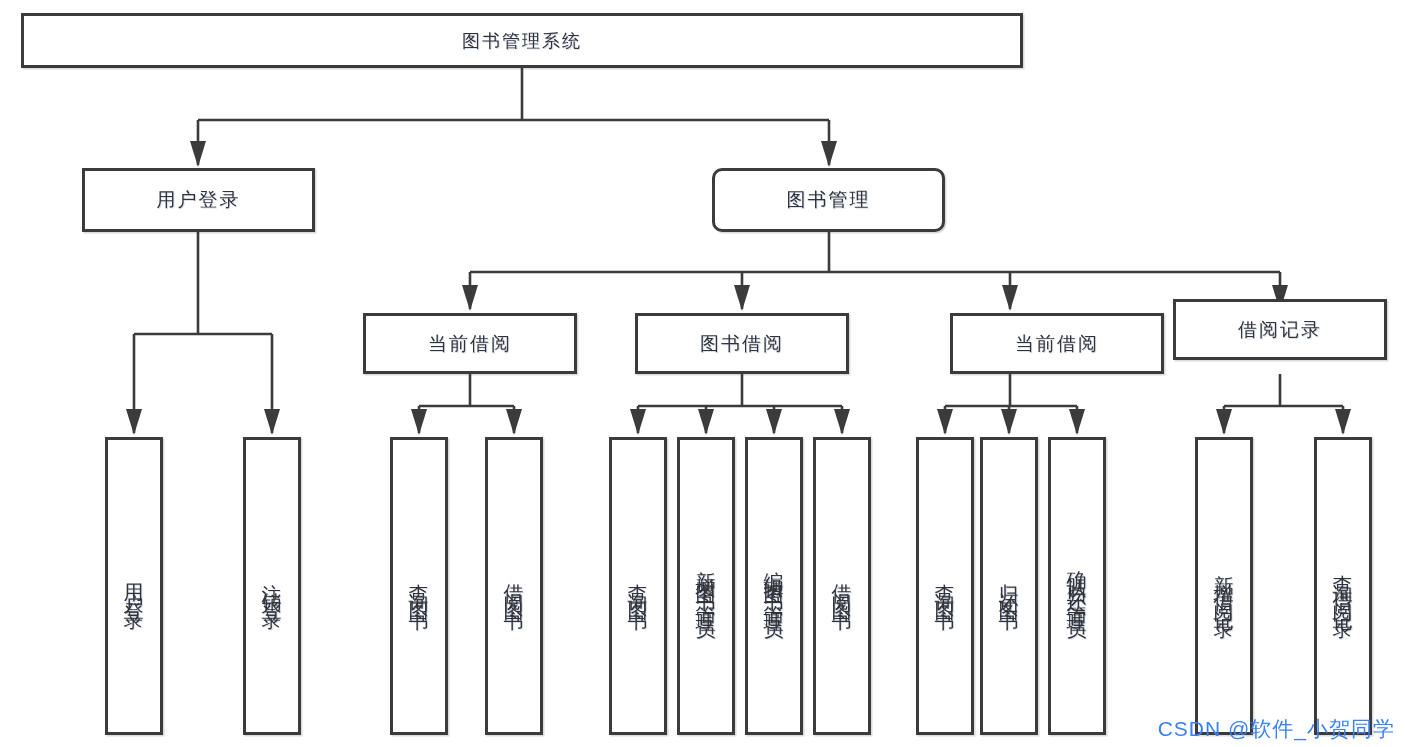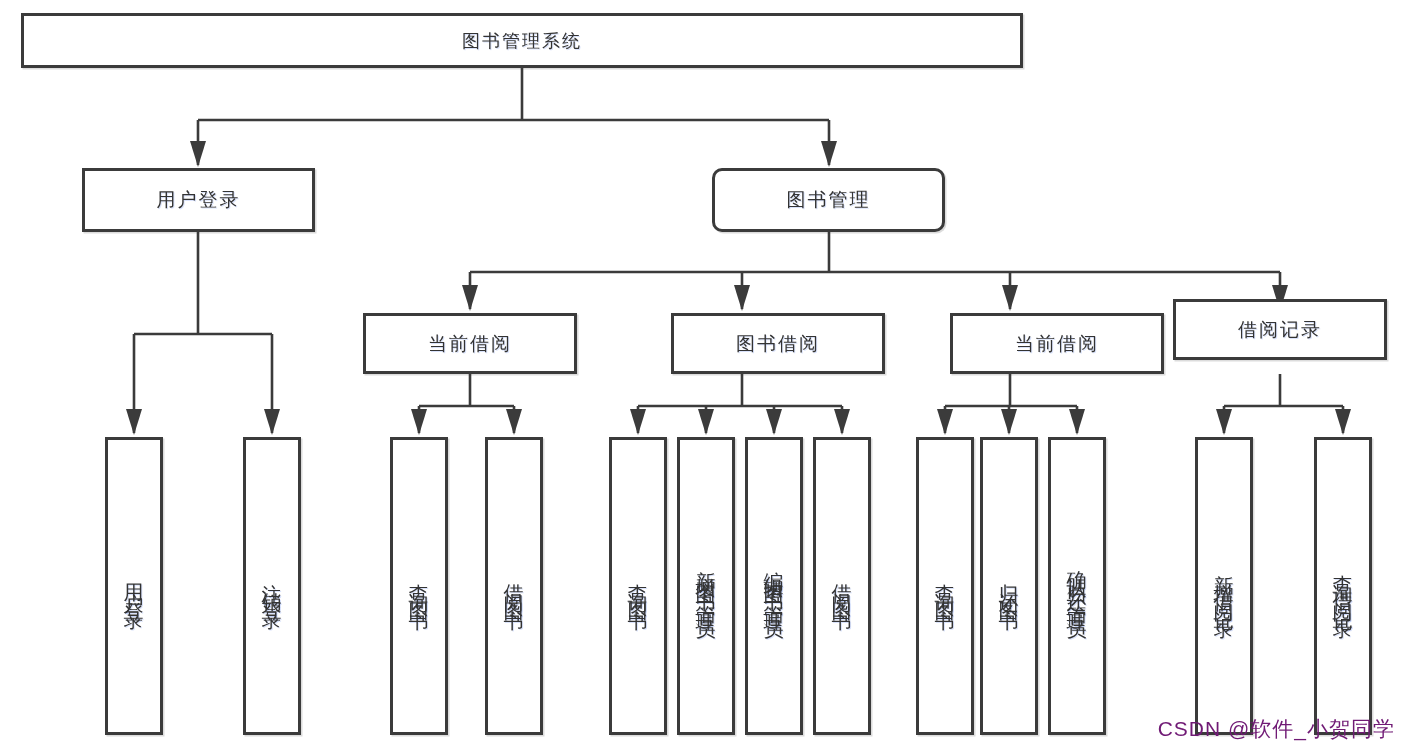--- a/index.html
+++ b/index.html
@@ -40,21 +40,21 @@
     color: #333333;
     text-shadow: 1px 1px 0 rgba(120,150,240,0.28);
   }
   .leaf.long .v-label { letter-spacing: 7px; }
   .watermark {
     position: absolute;
     right: 10px;
     bottom: 4px;
     font-size: 21px;
     letter-spacing: 1px;
-    color: #701a75;
+    color: #3b82f6;
     white-space: nowrap;
   }
 </style>
 </head>
 <body>
 
 <div id="canvas">
 
   <svg id="wires" width="1405" height="747" viewBox="0 0 1405 747" fill="none" stroke="#3b3b3b" stroke-width="2.6">
     <defs>
@@ -125,21 +125,21 @@
   <div class="node" style="left:82px; top:168px; width:233px; height:64px;">
     <span class="h-label">用户登录</span>
   </div>
   <div class="node" style="left:712px; top:168px; width:233px; height:64px;border-radius:10px;">
     <span class="h-label">图书管理</span>
   </div>
 
   <div class="node" style="left:363px; top:313px; width:214px; height:61px;">
     <span class="h-label">当前借阅</span>
   </div>
-  <div class="node" style="left:635px; top:313px; width:214px; height:61px;margin-left:36px;">
+  <div class="node" style="left:635px; top:313px; width:214px; height:61px;">
     <span class="h-label">图书借阅</span>
   </div>
   <div class="node" style="left:950px; top:313px; width:214px; height:61px;">
     <span class="h-label">当前借阅</span>
   </div>
   <div class="node" style="left:1173px; top:299px; width:214px; height:61px;">
     <span class="h-label">借阅记录</span>
   </div>
 
   <div class="node leaf" style="left:105px; top:437px; width:58px; height:298px;">

